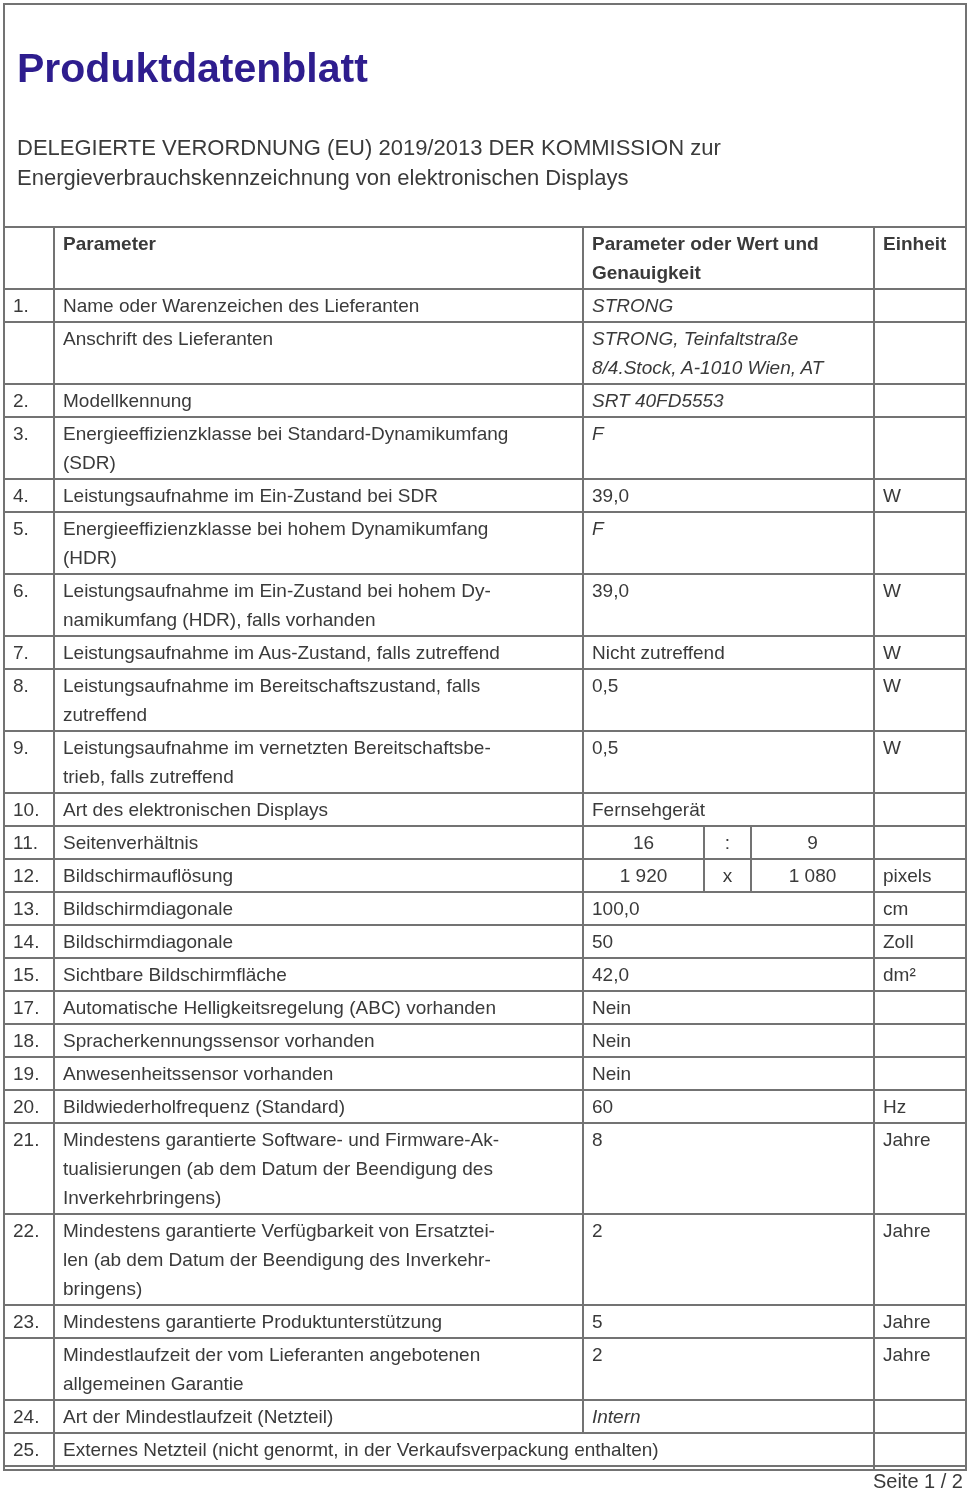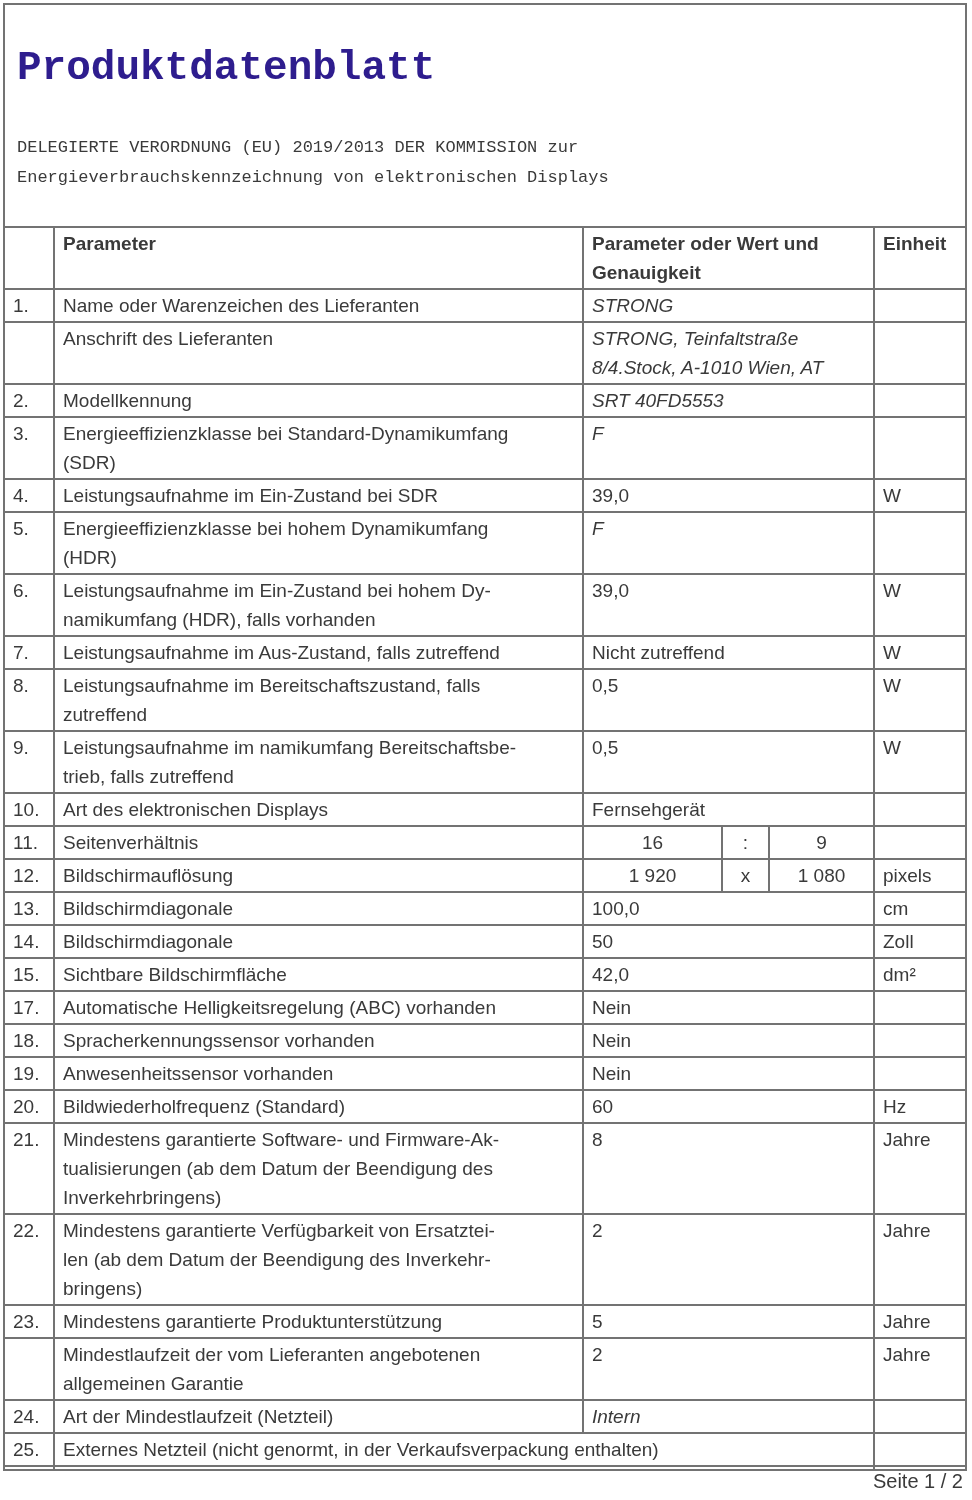--- a/index.html
+++ b/index.html
@@ -31,45 +31,45 @@
     vertical-align: top;
     padding: 1px 8px;
     font-size: 19px;
     line-height: 29px;
     text-align: left;
     white-space: pre-line;
     overflow: hidden;
     font-weight: normal;
   }
   .datasheet th { font-weight: bold; }
-  .title-cell { padding: 10px 12px 4px 12px !important; font-family: Liberation Mono, monospace; }
+  .title-cell { padding: 10px 12px 4px 12px !important; }
   .page-title {
     margin: 0 0 12px 0;
     font-size: 41px;
     line-height: 48px;
     font-weight: bold;
     letter-spacing: 0px;
   }
   .page-subtitle {
-    font-size: 17px;
+    font-size: 22px;
     line-height: 30px;
     white-space: pre-line;
   }
   .num-cell { text-align: right; padding-right: 9px !important; }
   .val-right { text-align: right; margin-left: 8px; }
   .val-left { text-align: left; font-style: italic; }
   .nopad { padding: 0 !important; }
   .split-wrap { display: flex; width: 100%; }
   .split-wrap span {
     display: block;
     padding: 1px 0;
     line-height: 29px;
     text-align: center;
   }
-  .split-a { width: 137px; }
+  .split-a { width: 119px; }
   .split-sep {
     width: 45px;
     border-left: 2px solid #737373;
     border-right: 2px solid #737373;
   }
   .split-b { flex: 1; }
   .page-footer {
     position: absolute;
     top: 1472px;
     right: 9px;
@@ -160,21 +160,21 @@
         </tr>
         <tr>
           <td class="num-cell">8.</td>
           <td>Leistungsaufnahme im Bereitschaftszustand, falls
 zutreffend</td>
           <td class="val-right">0,5</td>
           <td>W</td>
         </tr>
         <tr>
           <td class="num-cell">9.</td>
-          <td>Leistungsaufnahme im namikumfang Bereitschaftsbe-
+          <td>Leistungsaufnahme im vernetzten Bereitschaftsbe-
 trieb, falls zutreffend</td>
           <td class="val-right">0,5</td>
           <td>W</td>
         </tr>
         <tr>
           <td class="num-cell">10.</td>
           <td>Art des elektronischen Displays</td>
           <td class="val-right">Fernsehgerät</td>
           <td></td>
         </tr>

